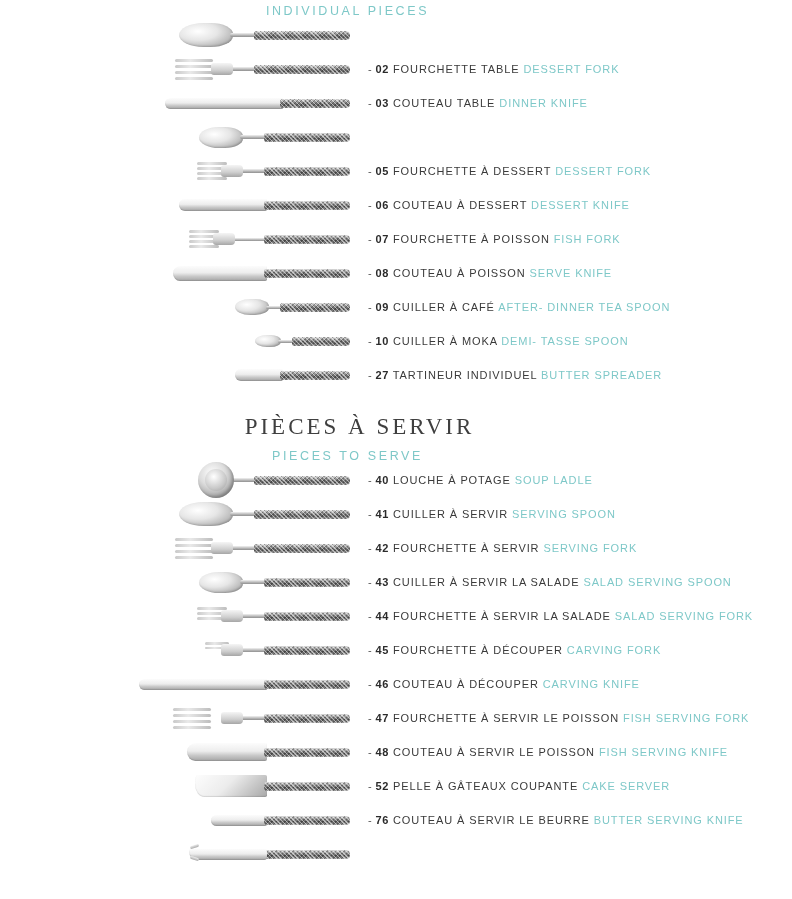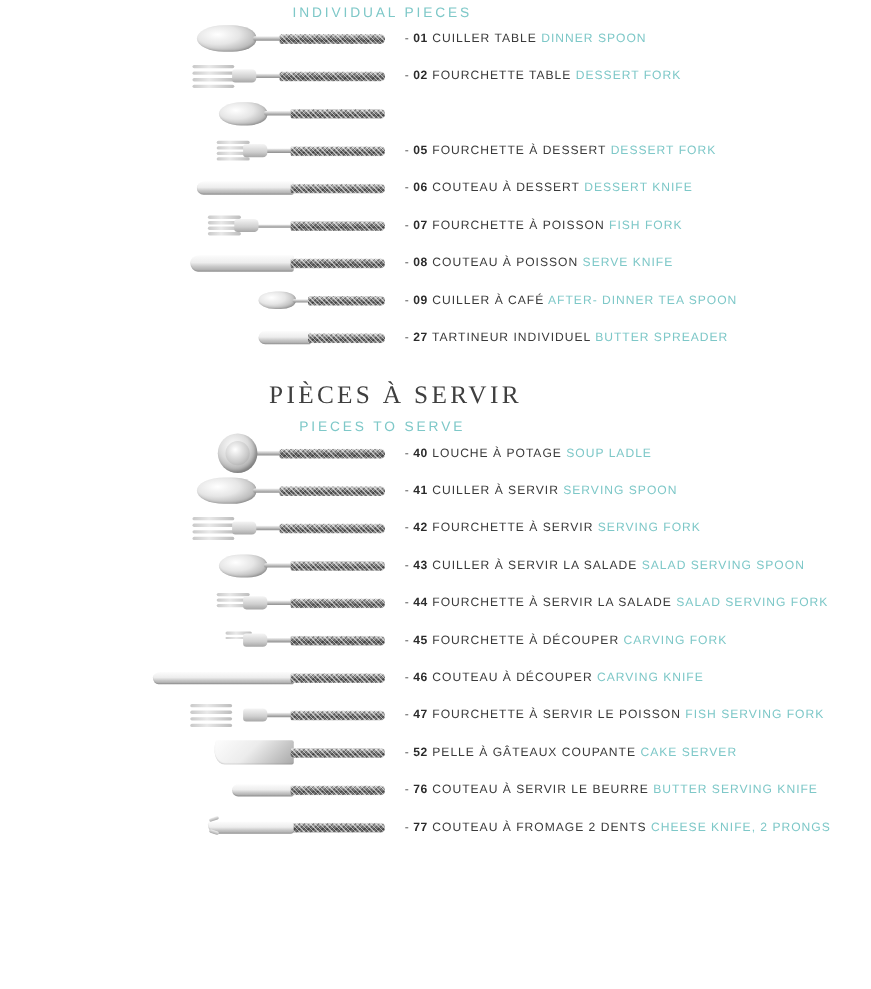--- a/index.html
+++ b/index.html
@@ -250,25 +250,20 @@
   <div class="list">
 
     <div class="row">
       <div class="cutlery-cell">
         <div class="piece">
           <div class="bowl lg"></div>
             <div class="neck"></div>
             <div class="handle long"></div>
         </div>
       </div>
-      <div class="label-cell">
-        <span class="dash">-</span><span class="num">01</span>
-        <span class="fr">CUILLER TABLE</span>
-        <span class="en">DINNER SPOON</span>
-      </div>
     </div>
 
     <div class="row">
       <div class="cutlery-cell">
         <div class="piece">
           <div class="fork lg">
               <span class="tine t1"></span>
               <span class="tine t2"></span>
               <span class="tine t3"></span>
               <span class="tine t4"></span>
@@ -278,20 +273,33 @@
             <div class="handle long"></div>
         </div>
       </div>
       <div class="label-cell">
         <span class="dash">-</span><span class="num">02</span>
         <span class="fr">FOURCHETTE TABLE</span>
         <span class="en">DESSERT FORK</span>
       </div>
     </div>
 
+    <div class="row">
+      <div class="cutlery-cell">
+        <div class="piece">
+          <div class="blade carving"></div>
+            <div class="handle mid"></div>
+        </div>
+      </div>
+      <div class="label-cell">
+        <span class="dash">-</span><span class="num">03</span>
+        <span class="fr">COUTEAU TABLE</span>
+        <span class="en">DINNER KNIFE</span>
+      </div>
+    </div>
 
     <div class="row">
       <div class="cutlery-cell">
         <div class="piece">
           <div class="bowl"></div>
             <div class="neck"></div>
             <div class="handle"></div>
         </div>
       </div>
     </div>
@@ -374,20 +382,34 @@
             <div class="handle mid"></div>
         </div>
       </div>
       <div class="label-cell">
         <span class="dash">-</span><span class="num">09</span>
         <span class="fr">CUILLER À CAFÉ</span>
         <span class="en">AFTER- DINNER TEA SPOON</span>
       </div>
     </div>
 
+    <div class="row">
+      <div class="cutlery-cell">
+        <div class="piece">
+          <div class="bowl xs"></div>
+            <div class="neck tiny"></div>
+            <div class="handle short"></div>
+        </div>
+      </div>
+      <div class="label-cell">
+        <span class="dash">-</span><span class="num">10</span>
+        <span class="fr">CUILLER À MOKA</span>
+        <span class="en">DEMI- TASSE SPOON</span>
+      </div>
+    </div>
 
     <div class="row">
       <div class="cutlery-cell">
         <div class="piece">
           <div class="blade spreader"></div>
             <div class="handle mid"></div>
         </div>
       </div>
       <div class="label-cell">
         <span class="dash">-</span><span class="num">27</span>
@@ -538,20 +560,33 @@
             <div class="handle"></div>
         </div>
       </div>
       <div class="label-cell">
         <span class="dash">-</span><span class="num">47</span>
         <span class="fr">FOURCHETTE À SERVIR LE POISSON</span>
         <span class="en">FISH SERVING FORK</span>
       </div>
     </div>
 
+    <div class="row">
+      <div class="cutlery-cell">
+        <div class="piece">
+          <div class="blade fish" style="width:80px;height:18px;"></div>
+            <div class="handle"></div>
+        </div>
+      </div>
+      <div class="label-cell">
+        <span class="dash">-</span><span class="num">48</span>
+        <span class="fr">COUTEAU À SERVIR LE POISSON</span>
+        <span class="en">FISH SERVING KNIFE</span>
+      </div>
+    </div>
 
     <div class="row">
       <div class="cutlery-cell">
         <div class="piece">
           <div class="blade cake"></div>
             <div class="handle"></div>
         </div>
       </div>
       <div class="label-cell">
         <span class="dash">-</span><span class="num">52</span>
@@ -574,22 +609,17 @@
       </div>
     </div>
 
     <div class="row">
       <div class="cutlery-cell">
         <div class="piece">
           <div class="blade cheese"></div>
             <div class="handle"></div>
         </div>
       </div>
-      <div class="label-cell">
-        <span class="dash">-</span><span class="num">77</span>
-        <span class="fr">COUTEAU À FROMAGE 2 DENTS</span>
-        <span class="en">CHEESE KNIFE, 2 PRONGS</span>
-      </div>
     </div>
 
   </div>
 
 </div>
 
 </body></html>

